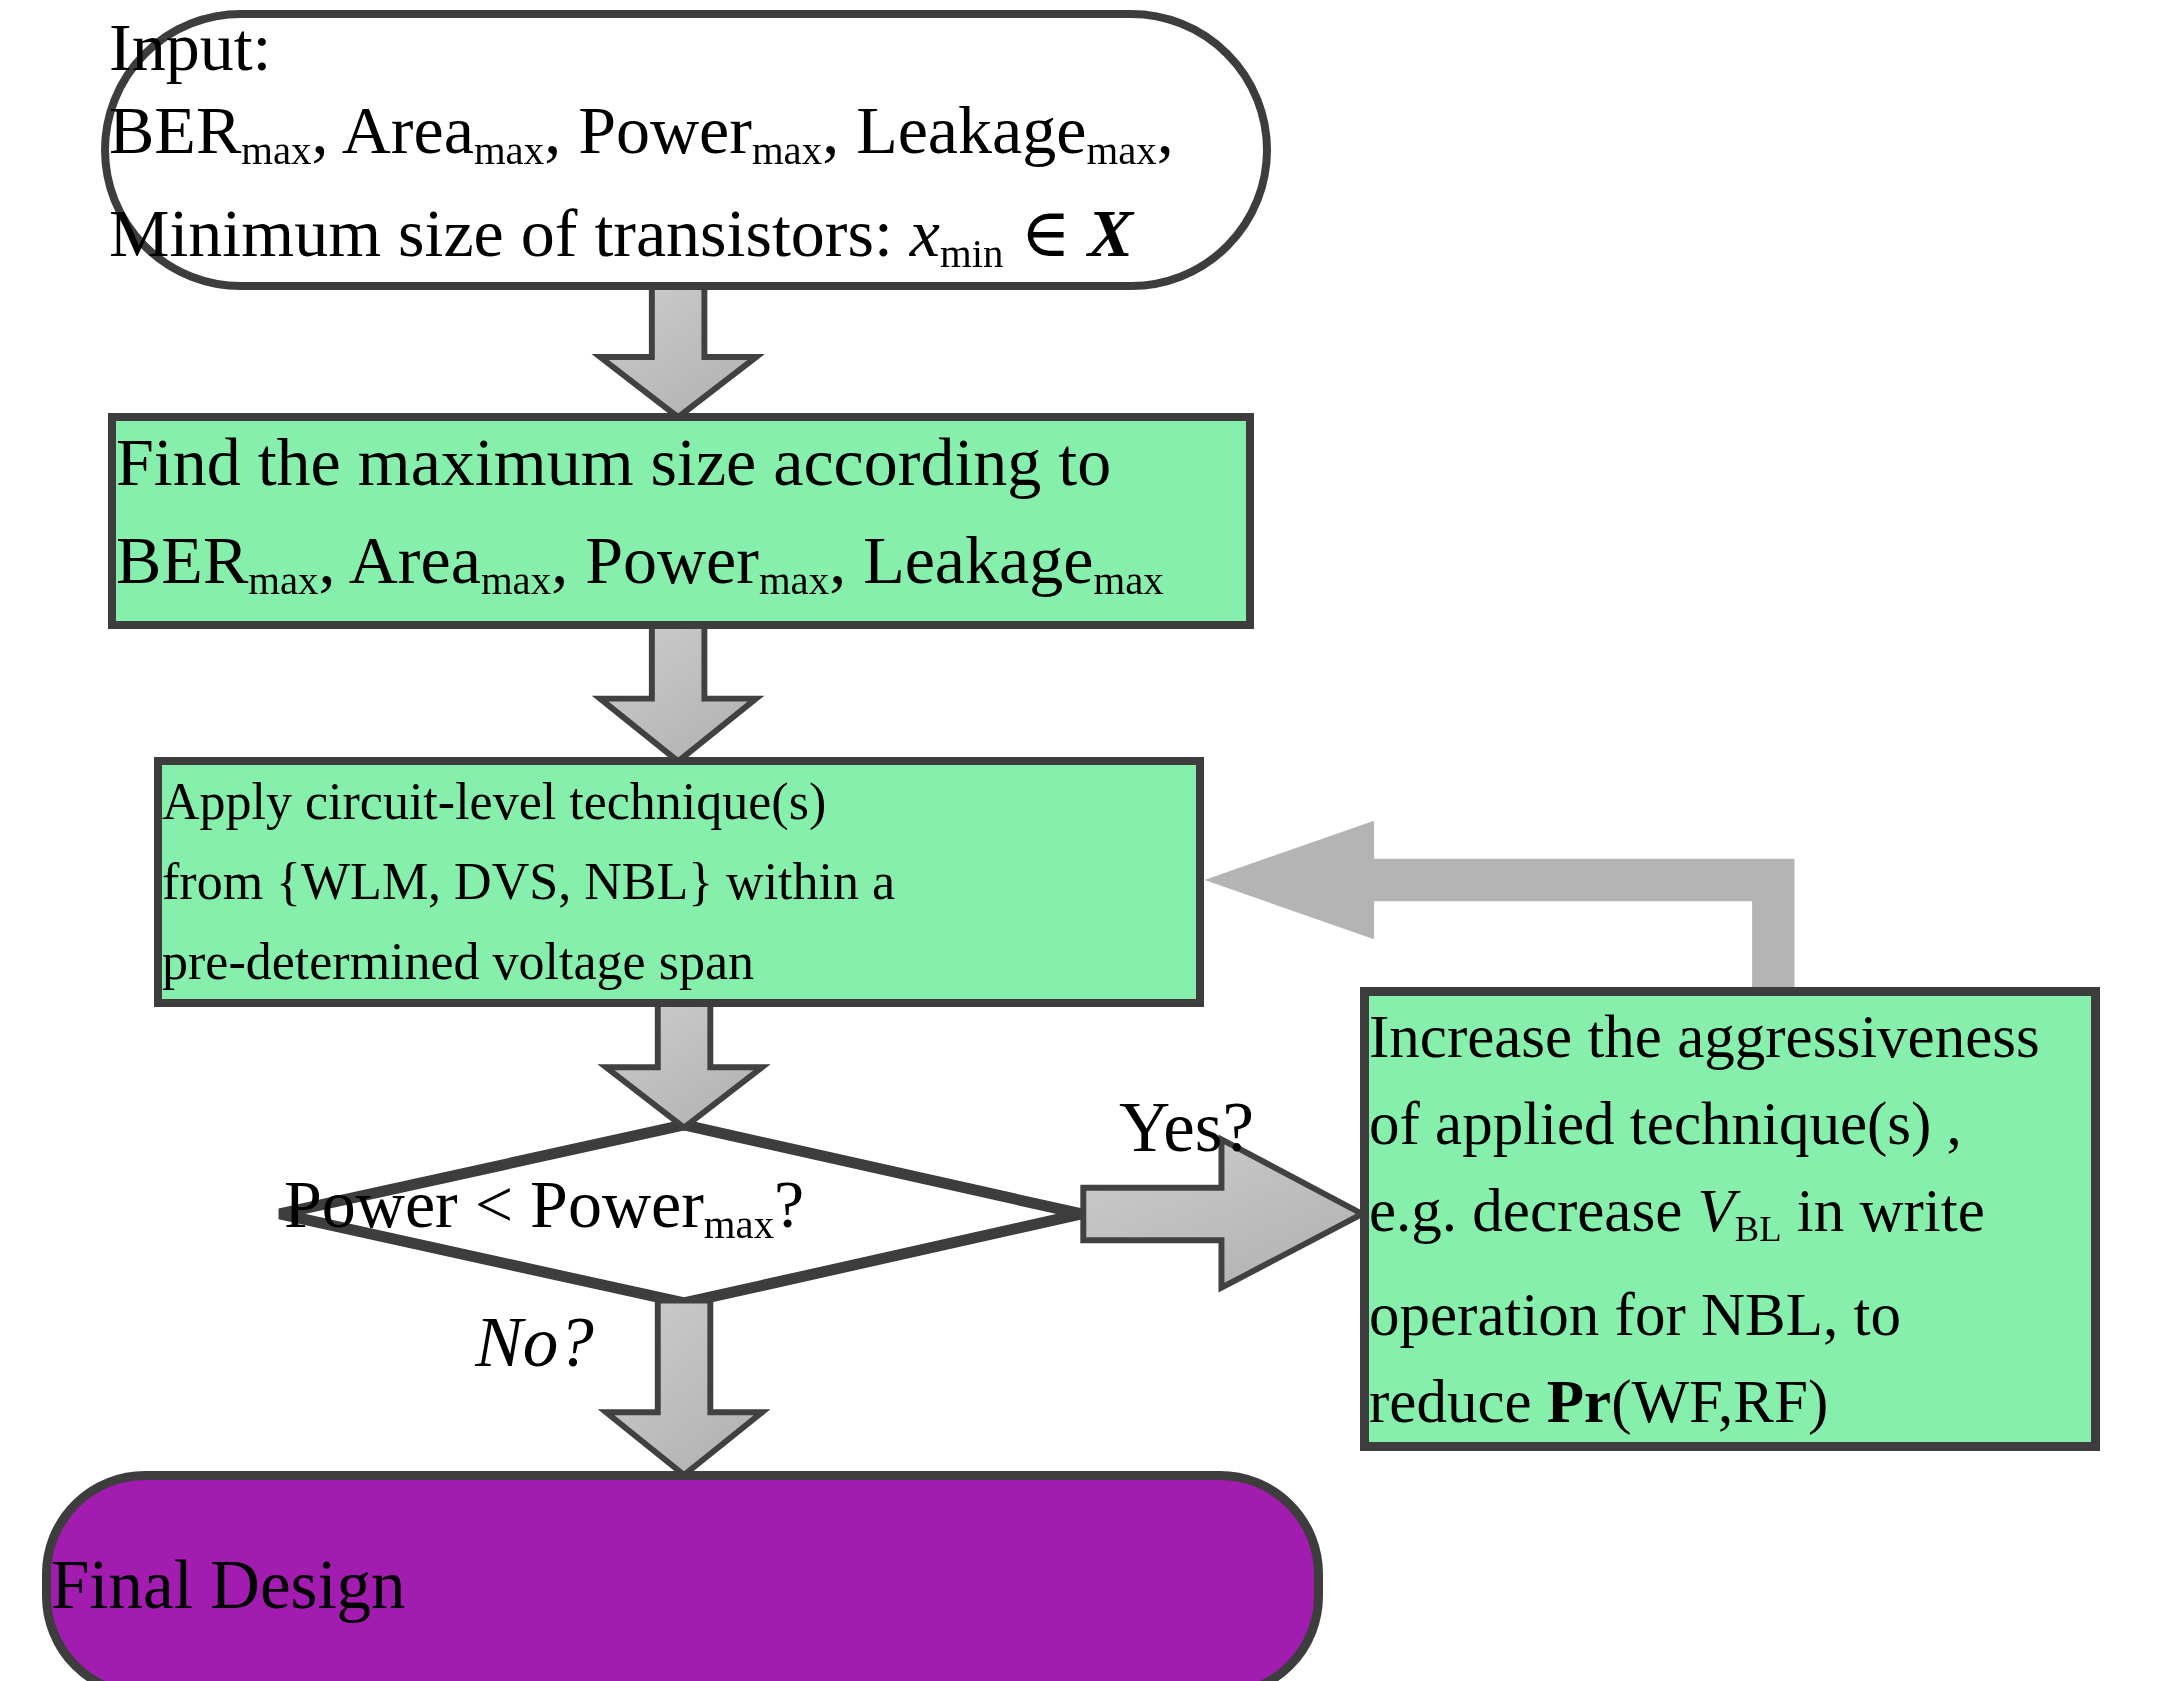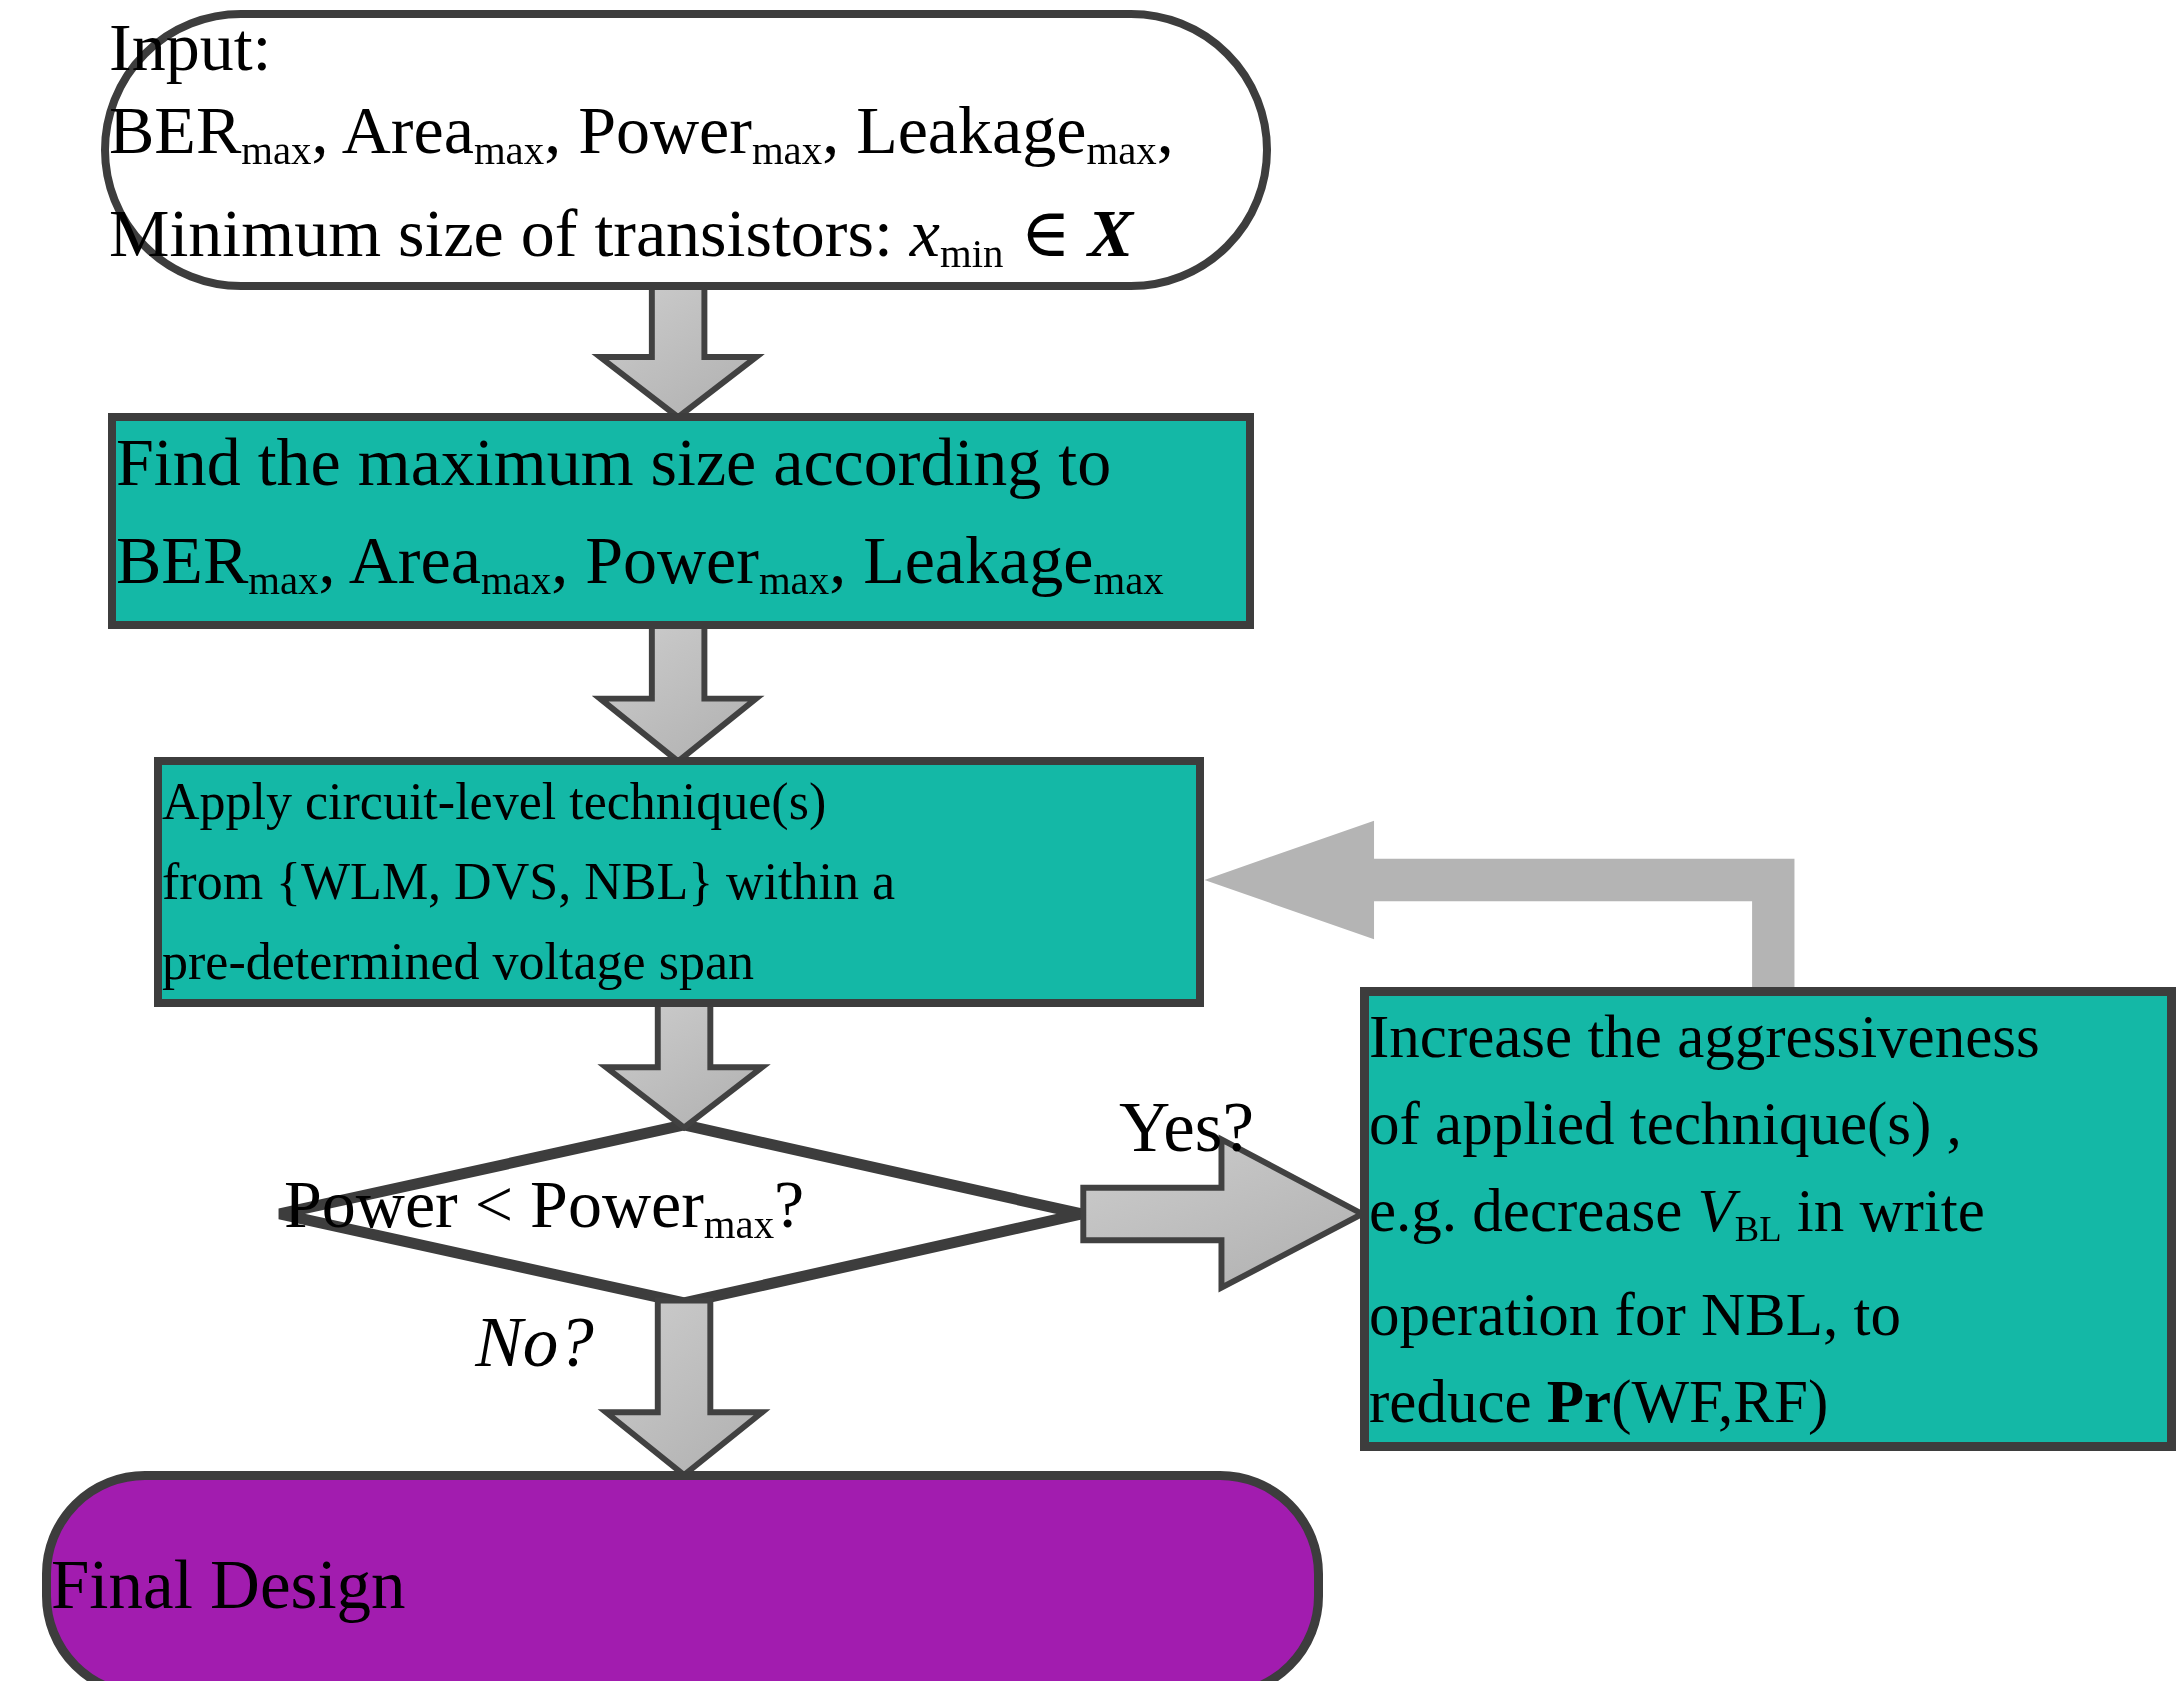--- a/index.html
+++ b/index.html
@@ -12,37 +12,37 @@
     color:var(--text,#000);
   }
   .connectors{position:absolute;left:0;top:0;}
   .node{
     position:absolute;box-sizing:border-box;
     display:flex;flex-direction:column;justify-content:center;align-items:flex-start;
     text-align:center;
     border-color:var(--border,#3d3d3d);
     background:transparent;
   }
-  .boxed{background:#14b8a6;}
+  .boxed{background:#86efac;}
   .tline{white-space:pre;}
   .s-sub{font-size:0.6em;vertical-align:-0.27em;}
   .s-isub{font-size:0.6em;vertical-align:-0.27em;}
   .s-i{font-style:italic;}
   .s-bi{font-style:italic;font-weight:700;}
   .s-b{font-weight:700;}
   .flabel{
     position:absolute;text-align:center;
     font-family:"Liberation Serif","DejaVu Serif",serif;
     color:var(--text,#000);
   }
 
   #n-input{left:101px;top:10.2px;width:1170px;height:280px;border:8.5px solid var(--border,#3d3d3d);border-radius:140px;font-size:68px;line-height:83px;background:#ffffff;}
   #n-find{left:108px;top:413px;width:1146px;height:216px;border:8.5px solid var(--border,#3d3d3d);font-size:68px;line-height:98px;}
   #n-apply{left:154px;top:757px;width:1050px;height:250px;border:8.5px solid var(--border,#3d3d3d);font-size:52px;line-height:80px;}
-  #n-increase{left:1360px;top:987px;width:816px;height:464px;border:9.3px solid var(--border,#3d3d3d);font-size:61px;line-height:87px;}
+  #n-increase{left:1360px;top:987px;width:740px;height:464px;border:9.3px solid var(--border,#3d3d3d);font-size:61px;line-height:87px;}
   #n-final{left:42px;top:1471px;width:1281px;height:228px;border:9.3px solid var(--border,#3d3d3d);border-radius:103px;font-size:69px;background:#a21caf;}
   #n-decision{left:284px;top:1167px;width:797px;height:95px;font-size:68px;line-height:95px;border:none;}
 
   #lbl-yes{left:1089px;top:1087px;width:195px;font-size:71px;}
   #lbl-no{left:458px;top:1302px;width:153px;font-size:71px;font-style:italic;}
 
   .outlined{stroke:var(--arrow_outline,#414141);stroke-width:7;stroke-linejoin:miter;fill:url(#agrad);}
   .flat{fill:var(--feedback_arrow,#b4b4b4);stroke:none;}
   .diamond{fill:#ffffff;stroke:var(--border,#3d3d3d);stroke-width:13;stroke-linejoin:miter;}
   .gstop1{stop-color:var(--arrow_fill_light,#cdcdcd);}

